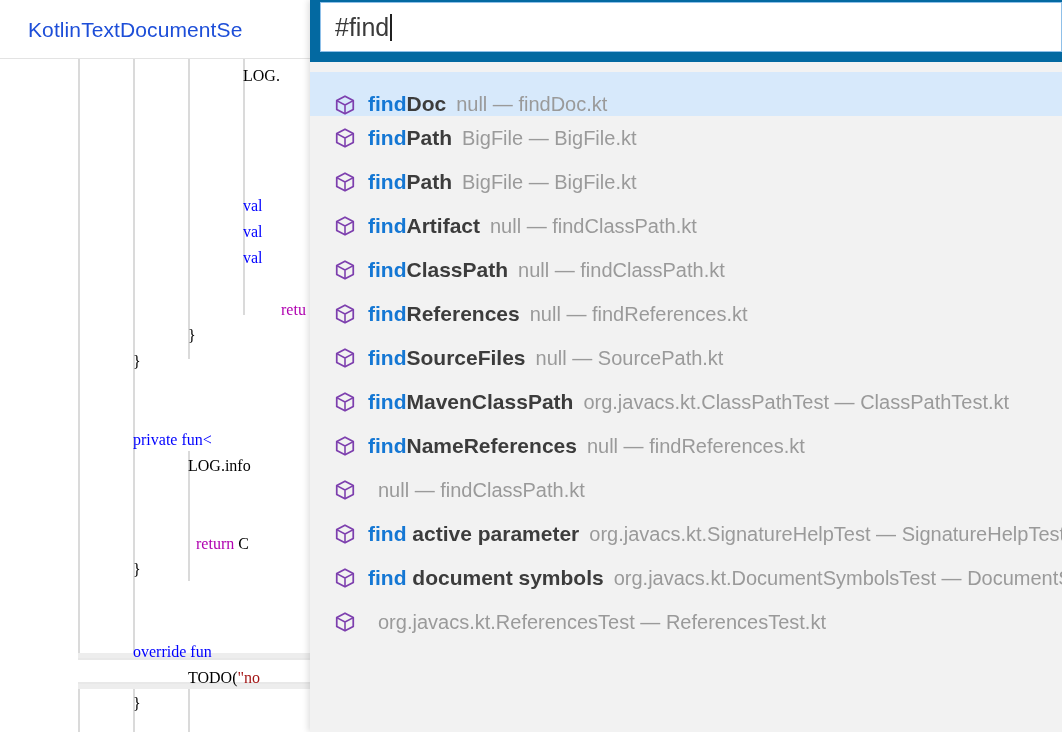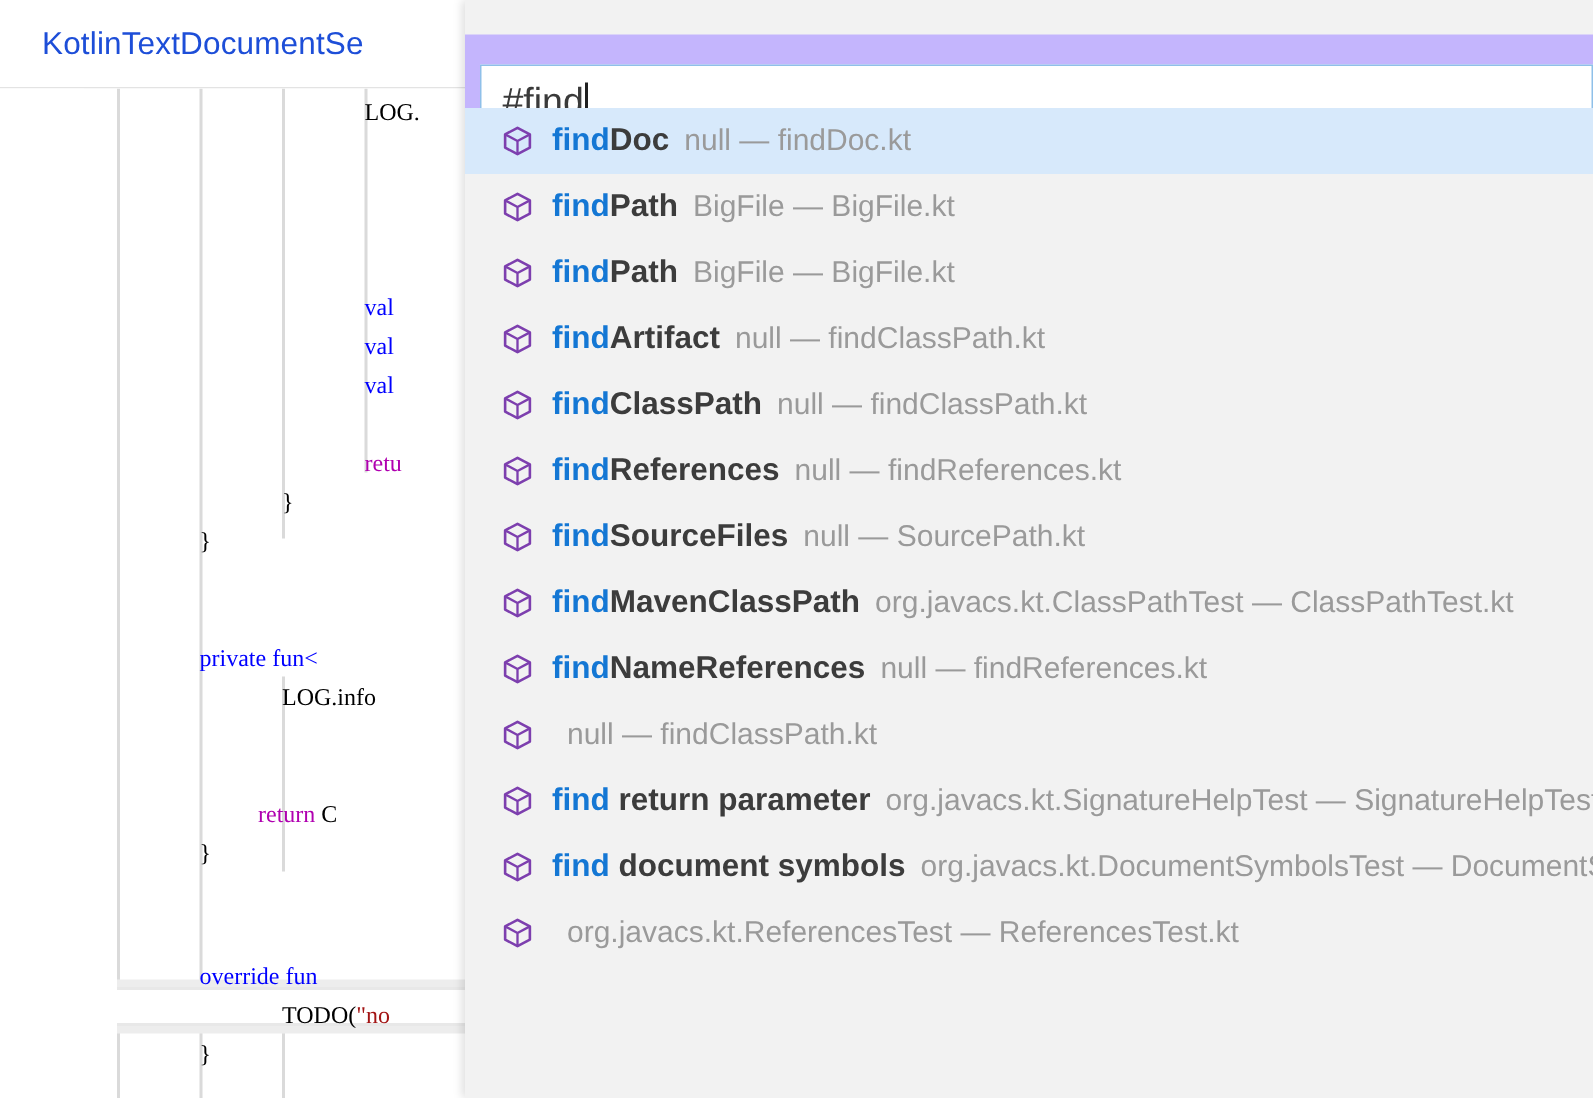--- a/index.html
+++ b/index.html
@@ -114,24 +114,23 @@
     height: 732px;
     background: #f2f2f2;
     box-shadow: -2px 0 6px rgba(0,0,0,0.13);
     overflow: hidden;
   }
   .search-wrap {
     position: absolute;
     left: 0; top: 0;
     width: 752px;
     height: 62px;
-    background: #c4b5fd;
-    box-sizing: border-box;
-    padding: 20px 10px 9px 10px;
-    margin-top: 23px;
+    background: #0369a1;
+    box-sizing: border-box;
+    padding: 2px 10px 9px 10px;
   }
   .search-field {
     position: relative;
     width: 742px;
     height: 50px;
     background: #ffffff;
     border: 1px solid #8fc0e9;
     box-sizing: border-box;
     display: flex;
     align-items: center;
@@ -165,20 +164,21 @@
     height: 44px;
     display: flex;
     align-items: center;
     padding-left: 24px;
     white-space: nowrap;
     overflow: hidden;
     box-sizing: border-box;
   }
   .result-row.selected {
     background: #d7e9fb;
+    align-items: flex-end;
   }
   .row-icon {
     flex: 0 0 auto;
     width: 22px;
     height: 22px;
     margin-right: 12px;
     display: block;
   }
   .row-label {
     font-size: 21px;
@@ -216,26 +216,26 @@
     <div class="indent-guide g6"></div>
 
     <div class="line-sep-band"></div>
     <div class="current-line"></div>
 
     <div id="code-lines">
         <div class="codeline" style="top: 4px; left: 243px;"><span class="tok-plain">LOG.</span></div>
         <div class="codeline" style="top: 134px; left: 243px;"><span class="tok-kw">val</span></div>
         <div class="codeline" style="top: 160px; left: 243px;"><span class="tok-kw">val </span></div>
         <div class="codeline" style="top: 186px; left: 243px;"><span class="tok-kw">val</span></div>
-        <div class="codeline" style="top: 238px; left: 243px;"><span class="tok-ret">retu</span></div>
+        <div class="codeline" style="top: 238px; left: 243px; padding-left: 38px;"><span class="tok-ret">retu</span></div>
         <div class="codeline" style="top: 264px; left: 188px;"><span class="tok-plain">}</span></div>
         <div class="codeline" style="top: 290px; left: 133px;"><span class="tok-plain">}</span></div>
         <div class="codeline" style="top: 368px; left: 133px;"><span class="tok-kw">private fun&lt;</span></div>
         <div class="codeline" style="top: 394px; left: 188px;"><span class="tok-plain">LOG.info</span></div>
-        <div class="codeline" style="top: 472px; left: 172px;"><span class="tok-ret">return </span><span class="tok-plain">C</span></div>
+        <div class="codeline" style="top: 472px; left: 196px;"><span class="tok-ret">return </span><span class="tok-plain">C</span></div>
         <div class="codeline" style="top: 498px; left: 133px;"><span class="tok-plain">}</span></div>
         <div class="codeline" style="top: 580px; left: 133px;"><span class="tok-kw">override fun</span></div>
         <div class="codeline" style="top: 606px; left: 188px;"><span class="tok-plain">TODO(</span><span class="tok-str">"no</span></div>
         <div class="codeline" style="top: 632px; left: 133px;"><span class="tok-plain">}</span></div>
       </div>
   </div>
 
   <div class="popup">
 
     <div class="search-wrap">
@@ -323,21 +323,21 @@
             <path d="M12 2.4 21 7.2v9.6L12 21.6 3 16.8V7.2Z" fill="none" stroke="#7d3fae" stroke-width="1.9" stroke-linejoin="round"></path>
             <path d="M3 7.2 12 12l9-4.8M12 12v9.6" fill="none" stroke="#7d3fae" stroke-width="1.7" stroke-linejoin="round"></path>
           </svg>
           <span class="row-detail">null — findClassPath.kt</span>
         </div>
         <div class="result-row">
           <svg class="row-icon" viewBox="0 0 24 24">
             <path d="M12 2.4 21 7.2v9.6L12 21.6 3 16.8V7.2Z" fill="none" stroke="#7d3fae" stroke-width="1.9" stroke-linejoin="round"></path>
             <path d="M3 7.2 12 12l9-4.8M12 12v9.6" fill="none" stroke="#7d3fae" stroke-width="1.7" stroke-linejoin="round"></path>
           </svg>
-          <span class="row-label"><span class="match">find</span><span> return parameter</span></span>
+          <span class="row-label"><span class="match">find</span><span> active parameter</span></span>
           <span class="row-detail">org.javacs.kt.SignatureHelpTest — SignatureHelpTest.kt</span>
         </div>
         <div class="result-row">
           <svg class="row-icon" viewBox="0 0 24 24">
             <path d="M12 2.4 21 7.2v9.6L12 21.6 3 16.8V7.2Z" fill="none" stroke="#7d3fae" stroke-width="1.9" stroke-linejoin="round"></path>
             <path d="M3 7.2 12 12l9-4.8M12 12v9.6" fill="none" stroke="#7d3fae" stroke-width="1.7" stroke-linejoin="round"></path>
           </svg>
           <span class="row-label"><span class="match">find</span><span> document symbols</span></span>
           <span class="row-detail">org.javacs.kt.DocumentSymbolsTest — DocumentSymbolsTest.kt</span>
         </div>

